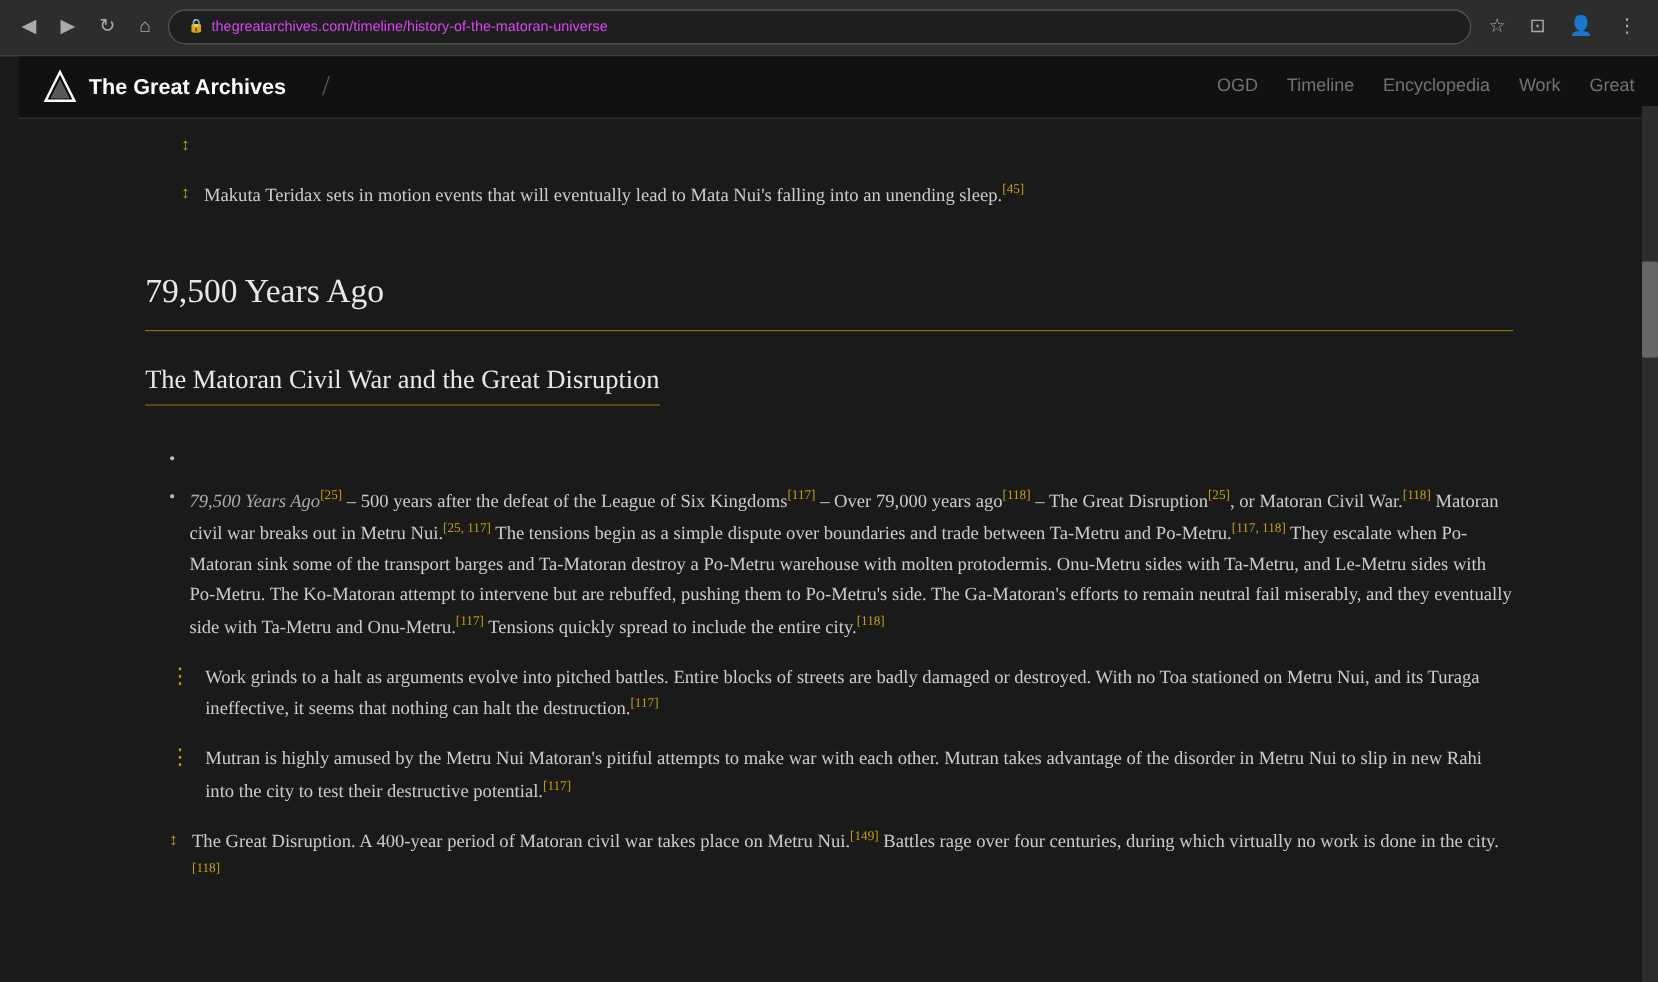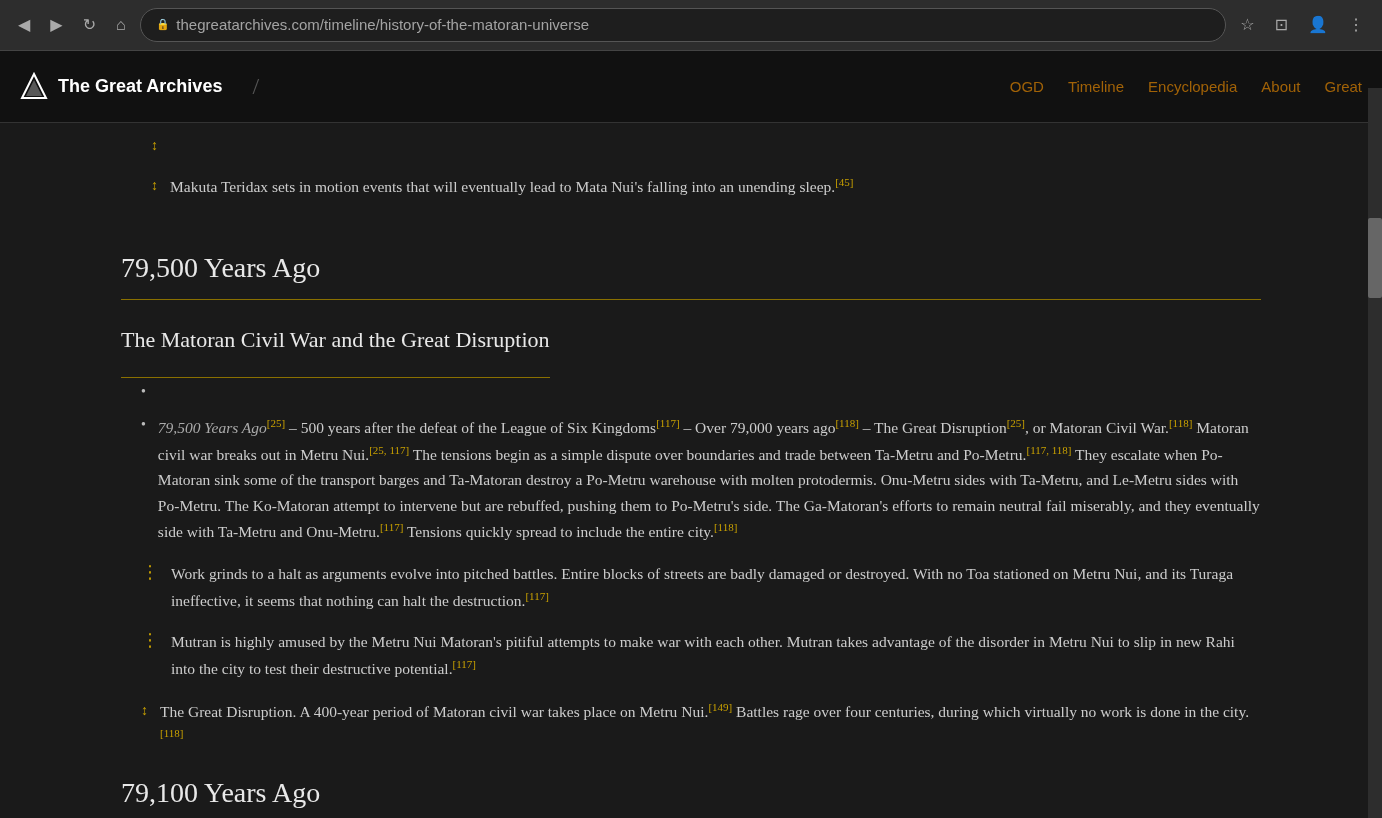--- a/index.html
+++ b/index.html
@@ -34,30 +34,31 @@
       border-radius: 20px;
       padding: 4px 16px;
       color: #ccc;
       font-size: 13px;
       font-family: Arial, sans-serif;
       display: flex;
       align-items: center;
       gap: 6px;
     }
     .lock-icon { color: #aaa; font-size: 11px; }
-    .url-text { color: #a3a3a3; font-size: 15px; }
+    .url-text { color: #d946ef; font-size: 12px; }
 
     
     .site-header {
       background: #111;
       display: flex;
       align-items: center;
       padding: 0 20px;
-      height: 72px;
+      height: 52px;
       border-bottom: 1px solid #333;
+      margin-left: 16px;
     }
     .site-logo {
       display: flex;
       align-items: center;
       gap: 10px;
       color: #fff;
       font-family: Arial, sans-serif;
       font-size: 18px;
       font-weight: bold;
       margin-right: 20px;
@@ -75,21 +76,21 @@
       margin: 0 10px;
       font-weight: 100;
     }
     .site-nav {
       margin-left: auto;
       display: flex;
       gap: 24px;
       align-items: center;
     }
     .nav-link {
-      color: #a16207;
+      color: #737373;
       text-decoration: none;
       font-family: Arial, sans-serif;
       font-size: 15px;
     }
 
     
     .main-content {
       max-width: 1180px;
       margin: 0 auto;
       padding: 0 20px 40px 20px;
@@ -119,22 +120,22 @@
       margin-bottom: 4px;
       padding-bottom: 8px;
       border-bottom: 1px solid #8a7000;
     }
     .section-heading {
       font-size: 22px;
       font-weight: normal;
       color: #e8e8e8;
       font-family: Georgia, serif;
       margin-top: 18px;
-      margin-bottom: 3px;
-      padding-bottom: 20px;
+      margin-bottom: 34px;
+      padding-bottom: 4px;
       border-bottom: 1px solid #8a7000;
       display: inline-block;
     }
 
     
     .section-content {
       margin-left: 10px;
     }
     .bullet-list {
       list-style: none;
@@ -226,21 +227,21 @@
         <polygon points="14,8 22,24 6,24" fill="#fff" opacity="0.3"></polygon>
       </svg>
     </div>
     <span>The Great Archives</span>
   </div>
   <span class="logo-divider">/</span>
   <nav class="site-nav">
     <a class="nav-link">OGD</a>
     <a class="nav-link">Timeline</a>
     <a class="nav-link">Encyclopedia</a>
-    <a class="nav-link">About</a>
+    <a class="nav-link">Work</a>
     <a class="nav-link">Great</a>
   </nav>
 </header>
 
 <div class="main-content">
 
   
   <div class="scroll-hint">
     <div class="bullet-item">
       <span class="bullet-arrow">↕</span>
@@ -290,21 +291,20 @@
         <span class="bullet-arrow">↕</span>
         <span class="item-text">
           The Great Disruption. A 400-year period of Matoran civil war takes place on Metru Nui.<sup>[149]</sup> Battles rage over four centuries, during which virtually no work is done in the city.<sup>[118]</sup>
         </span>
       </li>
 
     </ul>
   </div>
 
   
-  <h2 class="year-heading">79,100 Years Ago</h2>
 
   
 
 </div>
 
 <div class="scroll-indicator">
   <div class="scroll-thumb"></div>
 </div>
 
 </body></html>

